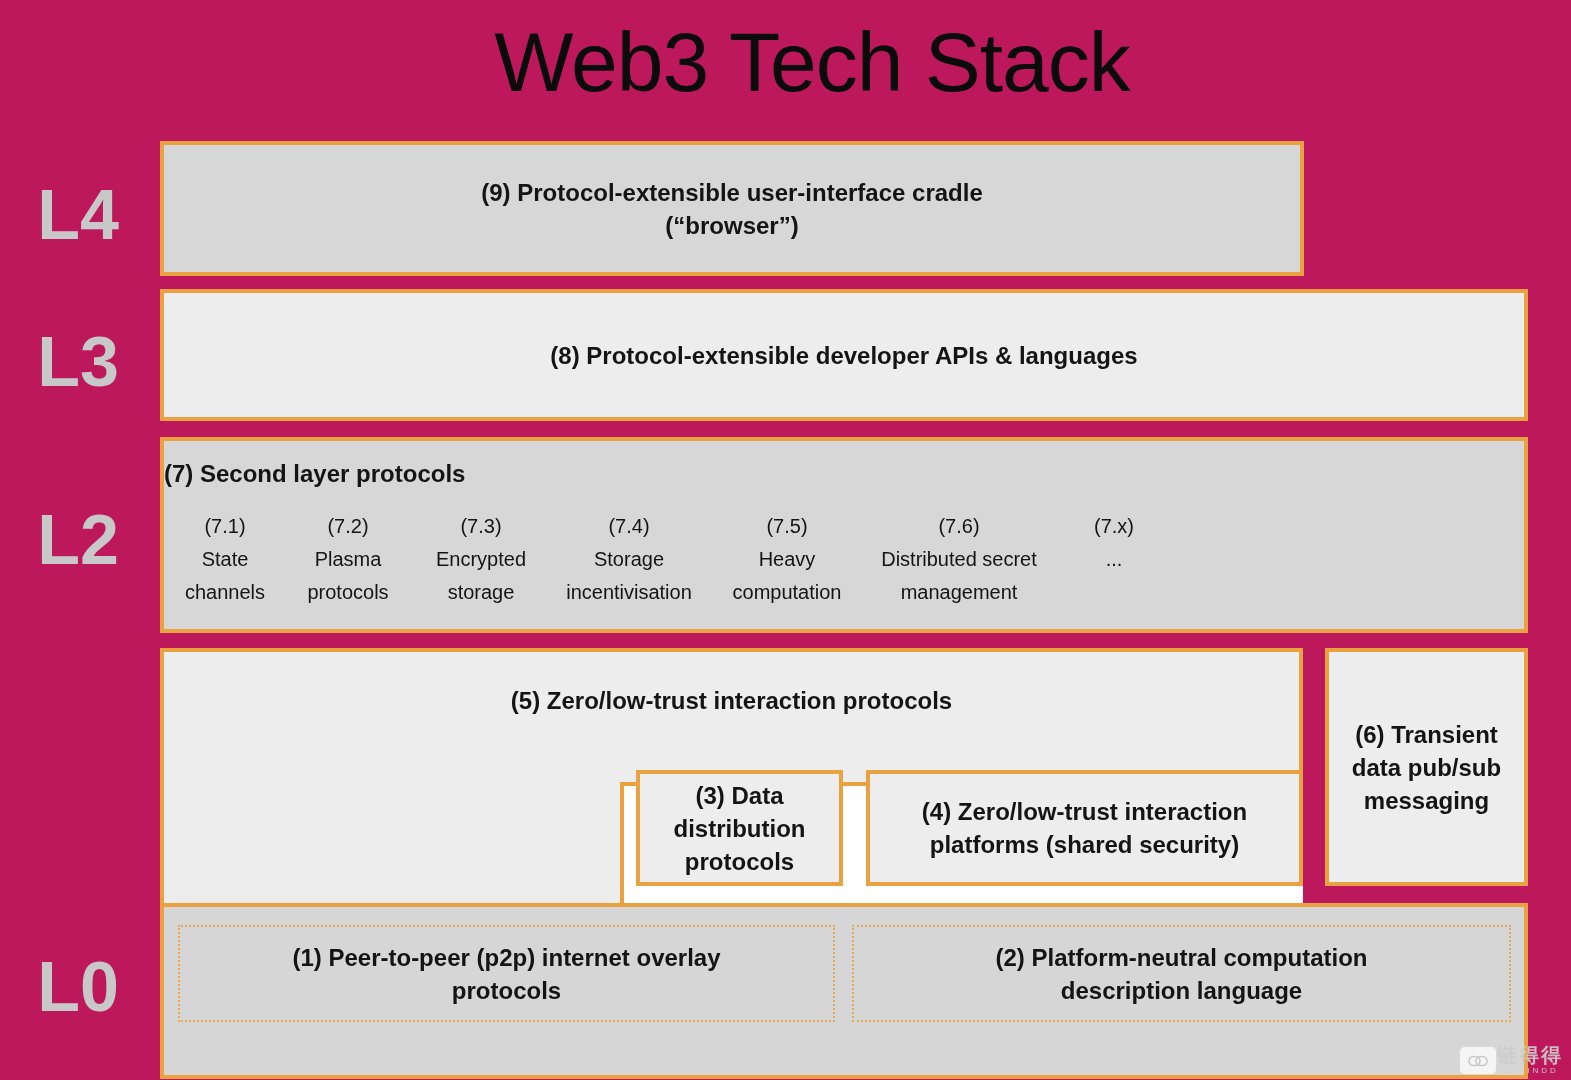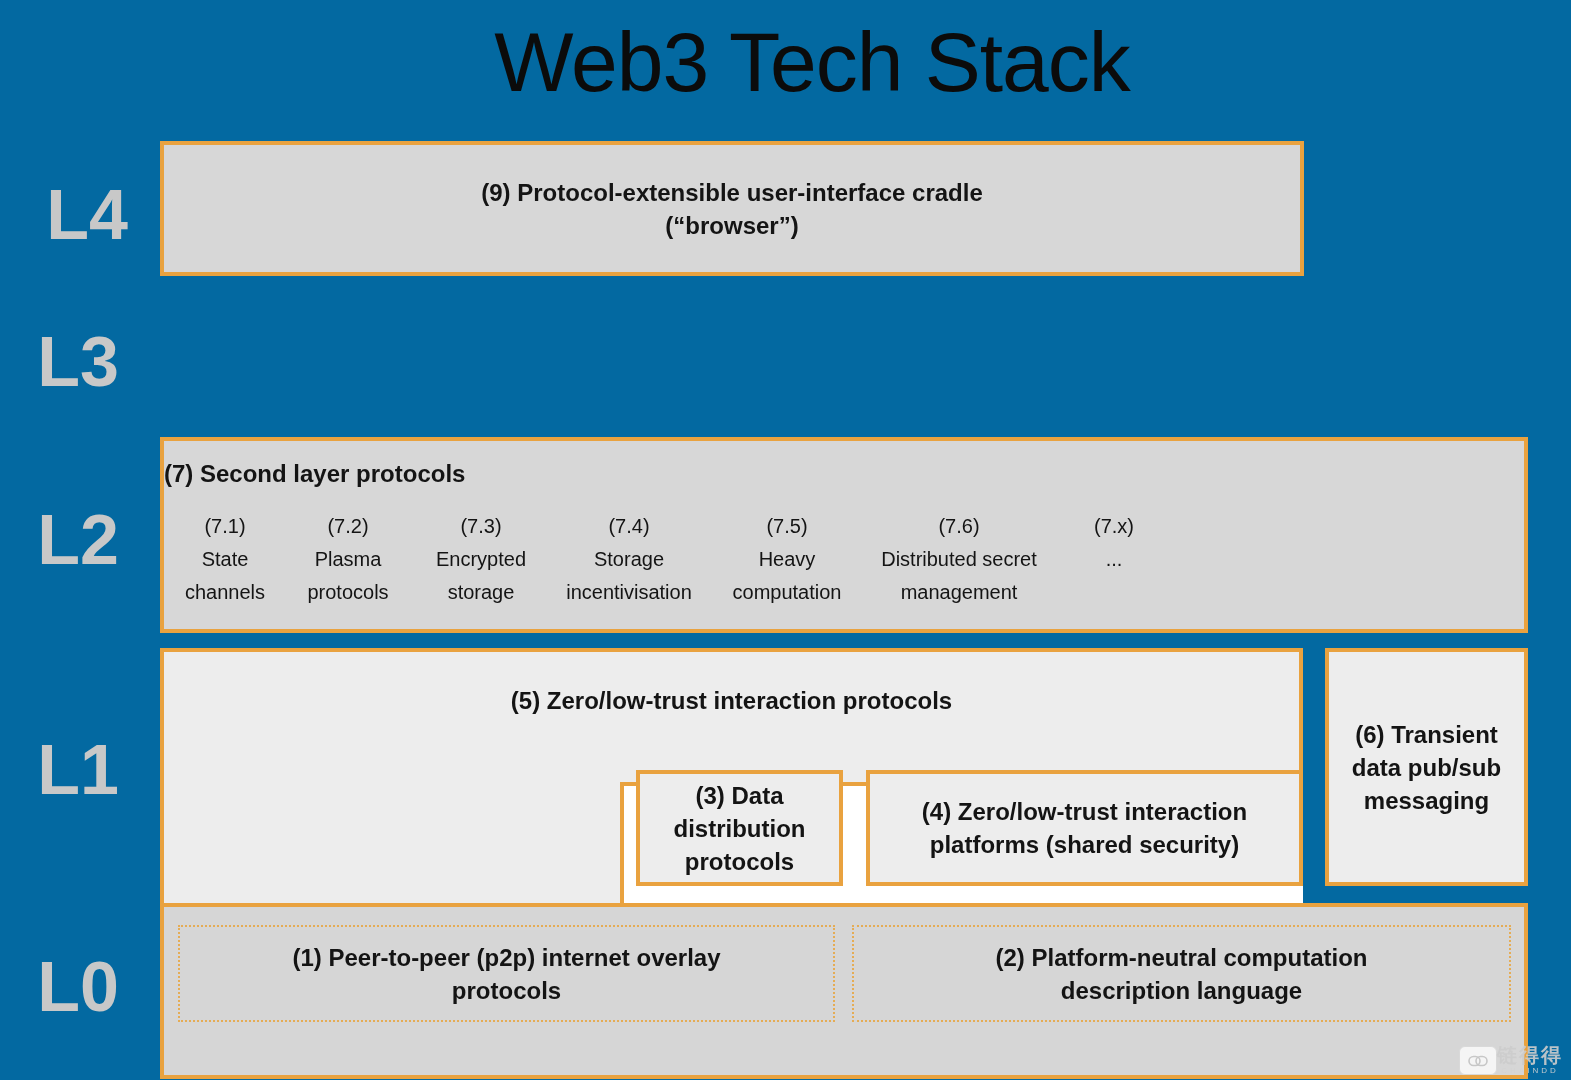--- a/index.html
+++ b/index.html
@@ -1,29 +1,29 @@
 <!DOCTYPE html>
 <html><head>
 <meta charset="utf-8">
 <style>
   html,body { margin:0; padding:0; background:#ffffff; }
   .canvas {
-    position:relative; width:1571px; height:1080px; background:#0369a1;
+    position:relative; width:1571px; height:1080px; background:#be185d;
     font-family:"Liberation Sans","DejaVu Sans",sans-serif; color:#141414;
     overflow:hidden;
   }
   .title {
     position:absolute; top:14px; left:812px; transform:translateX(-50%);
     font-size:84px; font-weight:400; letter-spacing:-1px; white-space:nowrap; color:#0b0b0b;
   }
   .llabel {
     position:absolute; left:28px; width:100px; text-align:center;
     font-size:70px; line-height:70px; font-weight:bold; color:#C8C8C8;
   }
-  .llabel.l4 { top:180px;text-align:right; } .llabel.l3 { top:327px; } .llabel.l2 { top:505px; }
+  .llabel.l4 { top:180px; } .llabel.l3 { top:327px; } .llabel.l2 { top:505px; }
   .llabel.l1 { top:735px; } .llabel.l0 { top:952px; }
 
   .b {
     position:absolute; box-sizing:border-box;
     border:4px solid #E9A23F;
   }
   .ctr { display:flex; align-items:center; justify-content:center; text-align:center; }
   .btext { font-weight:bold; font-size:24px; line-height:33px; white-space:pre-line; text-align:center; }
 
   .fill-dark  { background:#D7D7D7; }
@@ -83,28 +83,30 @@
 </head>
 <body>
 
 <div class="canvas">
 
   <div class="title">Web3 Tech Stack</div>
 
   <div class="llabel l4">L4</div>
   <div class="llabel l3">L3</div>
   <div class="llabel l2">L2</div>
-  <div class="llabel l1">L1</div>
   <div class="llabel l0">L0</div>
 
   <div class="b ctr fill-dark box-l4">
     <div class="btext">(9) Protocol-extensible user-interface cradle
 (“browser”)</div>
   </div>
 
+  <div class="b ctr fill-light box-l3">
+    <div class="btext">(8) Protocol-extensible developer APIs &amp; languages</div>
+  </div>
 
   <div class="b fill-dark box-l2">
     <div class="l2-header">(7) Second layer protocols</div>
     <div class="l2-row">
       <div class="l2-item">
         <div class="l2-num">(7.1)</div>
         <div class="l2-name">State
 channels</div>
       </div>
       <div class="l2-item">

